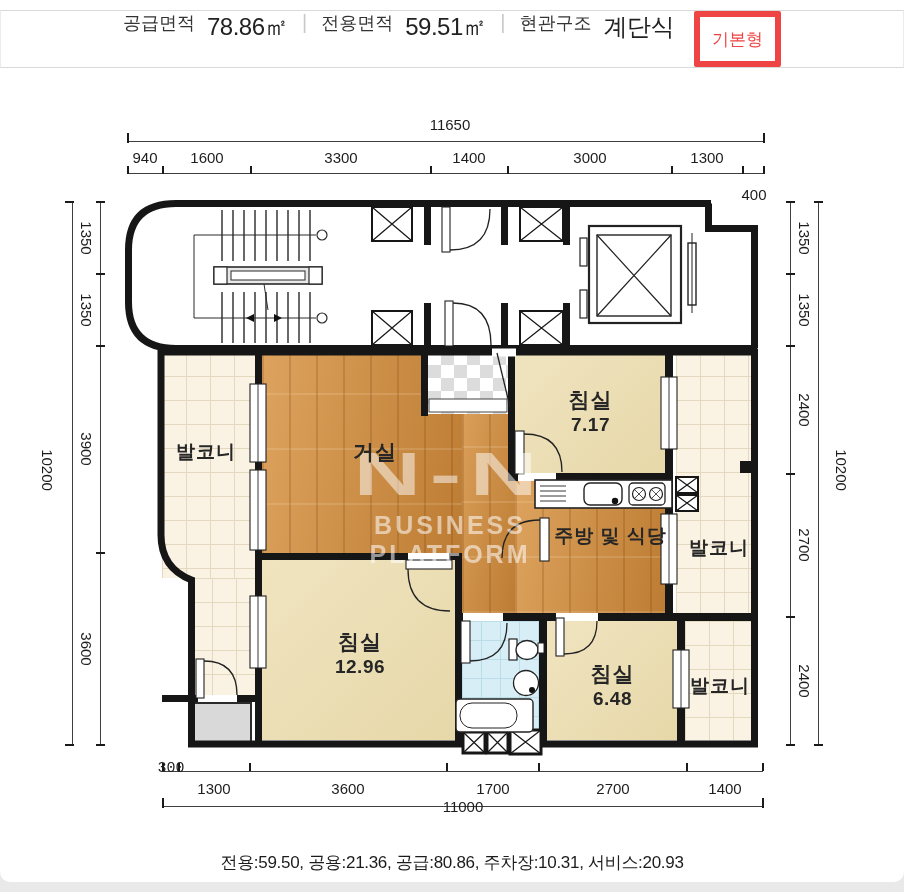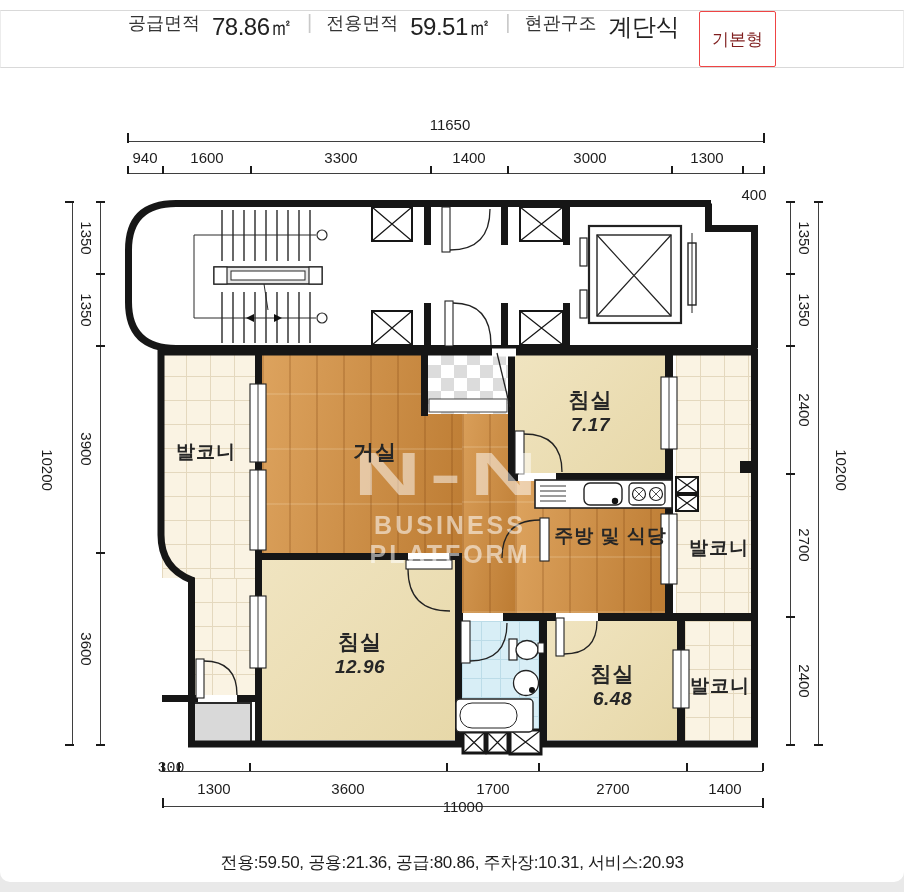--- a/index.html
+++ b/index.html
@@ -15,22 +15,22 @@
   .header{
     position:absolute;left:0;top:10px;width:902px;height:56px;
     background:#fff;border-top:1px solid #d9d9d9;border-bottom:1px solid #d9d9d9;
     border-left:1px solid #ececec;border-right:1px solid #ececec;
     display:flex;justify-content:center;gap:12px;
   }
   .h-label{font-size:18px;color:#333;}
   .h-value{font-size:24px;color:#222;letter-spacing:-0.5px;}
   .h-sep{color:#c9c9c9;font-size:20px;padding:0 2px;}
   .type-btn{
-    font-family:inherit;font-size:17px;color:#7f1d1d;background:#fff;
-    border:1px solid #ef4444;border-radius:2px;padding:5px 12px;margin-left:8px;cursor:pointer;
+    font-family:inherit;font-size:17px;color:#ef4444;background:#fff;
+    border:6px solid #ef4444;border-radius:2px;padding:5px 12px;margin-left:8px;cursor:pointer;
   }
   
   .dim{position:absolute;font-size:15px;color:#1d1d1d;text-align:center;white-space:nowrap;}
   .rot{transform:rotate(90deg);}
   .hline{position:absolute;height:1px;background:#3f3f3f;}
   .vline{position:absolute;width:1px;background:#3f3f3f;}
   .tickv{position:absolute;width:2px;height:8px;background:#1a1a1a;}
   .tickv.end{height:10px;}
   .tickh{position:absolute;width:9px;height:2px;background:#1a1a1a;}
   
@@ -47,21 +47,21 @@
     background-image:linear-gradient(#bcdce8 1px,transparent 1px),linear-gradient(90deg,#bcdce8 1px,transparent 1px);
     background-size:19px 19px;}
   .checker{background-color:#fff;
     background-image:linear-gradient(45deg,#dcdcdc 25%,transparent 25%,transparent 75%,#dcdcdc 75%),
                      linear-gradient(45deg,#dcdcdc 25%,transparent 25%,transparent 75%,#dcdcdc 75%);
     background-size:26px 26px;background-position:0 0,13px 13px;}
   .graybox{background:#d9d9d9;border:2px solid #2b2b2b;}
   
   .room{position:absolute;text-align:center;color:#262626;font-weight:bold;line-height:1.3;}
   .room .nm{display:block;font-size:21px;letter-spacing:1px;}
-  .room .ar{display:block;font-size:19px;font-weight:bold;letter-spacing:.5px;font-style:italic;}
+  .room .ar{display:block;font-size:19px;font-weight:bold;letter-spacing:.5px;}
   .room.small .nm{font-size:19px;}
   
   .wm{position:absolute;text-align:center;color:rgba(255,255,255,.5);pointer-events:none;}
   .wm .logo{display:block;font-size:62px;font-weight:bold;letter-spacing:6px;transform:scaleX(1.5);}
   .wm .txt{display:block;font-size:25px;font-weight:bold;letter-spacing:3px;color:rgba(255,255,255,.55);margin-top:2px;}
   .footer{position:absolute;left:0;top:851px;width:904px;text-align:center;font-size:17px;color:#1c1c1c;letter-spacing:-0.3px;}
   svg.plansvg{position:absolute;left:0;top:0;pointer-events:none;}
 </style>
 </head>
 <body>

